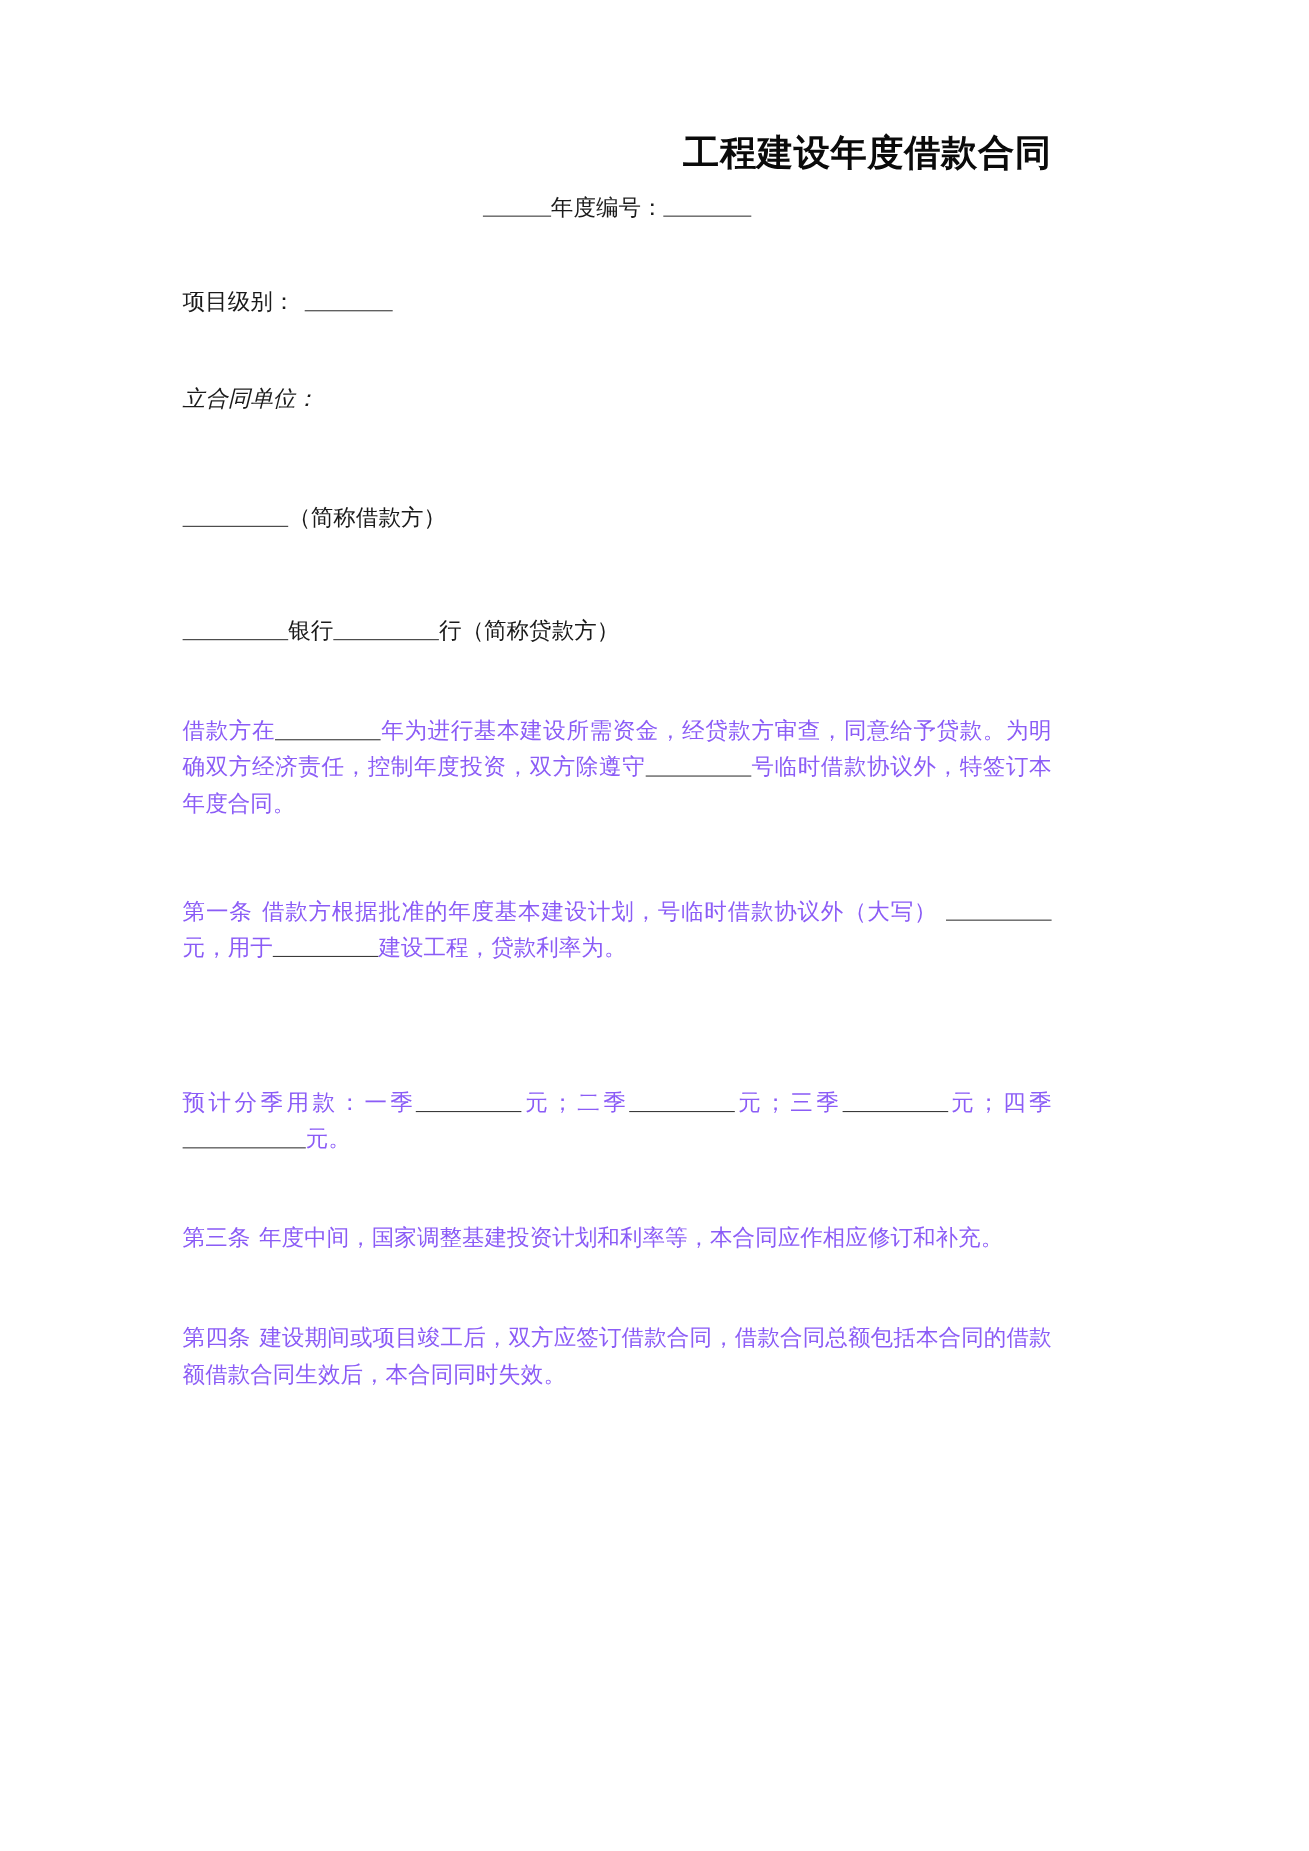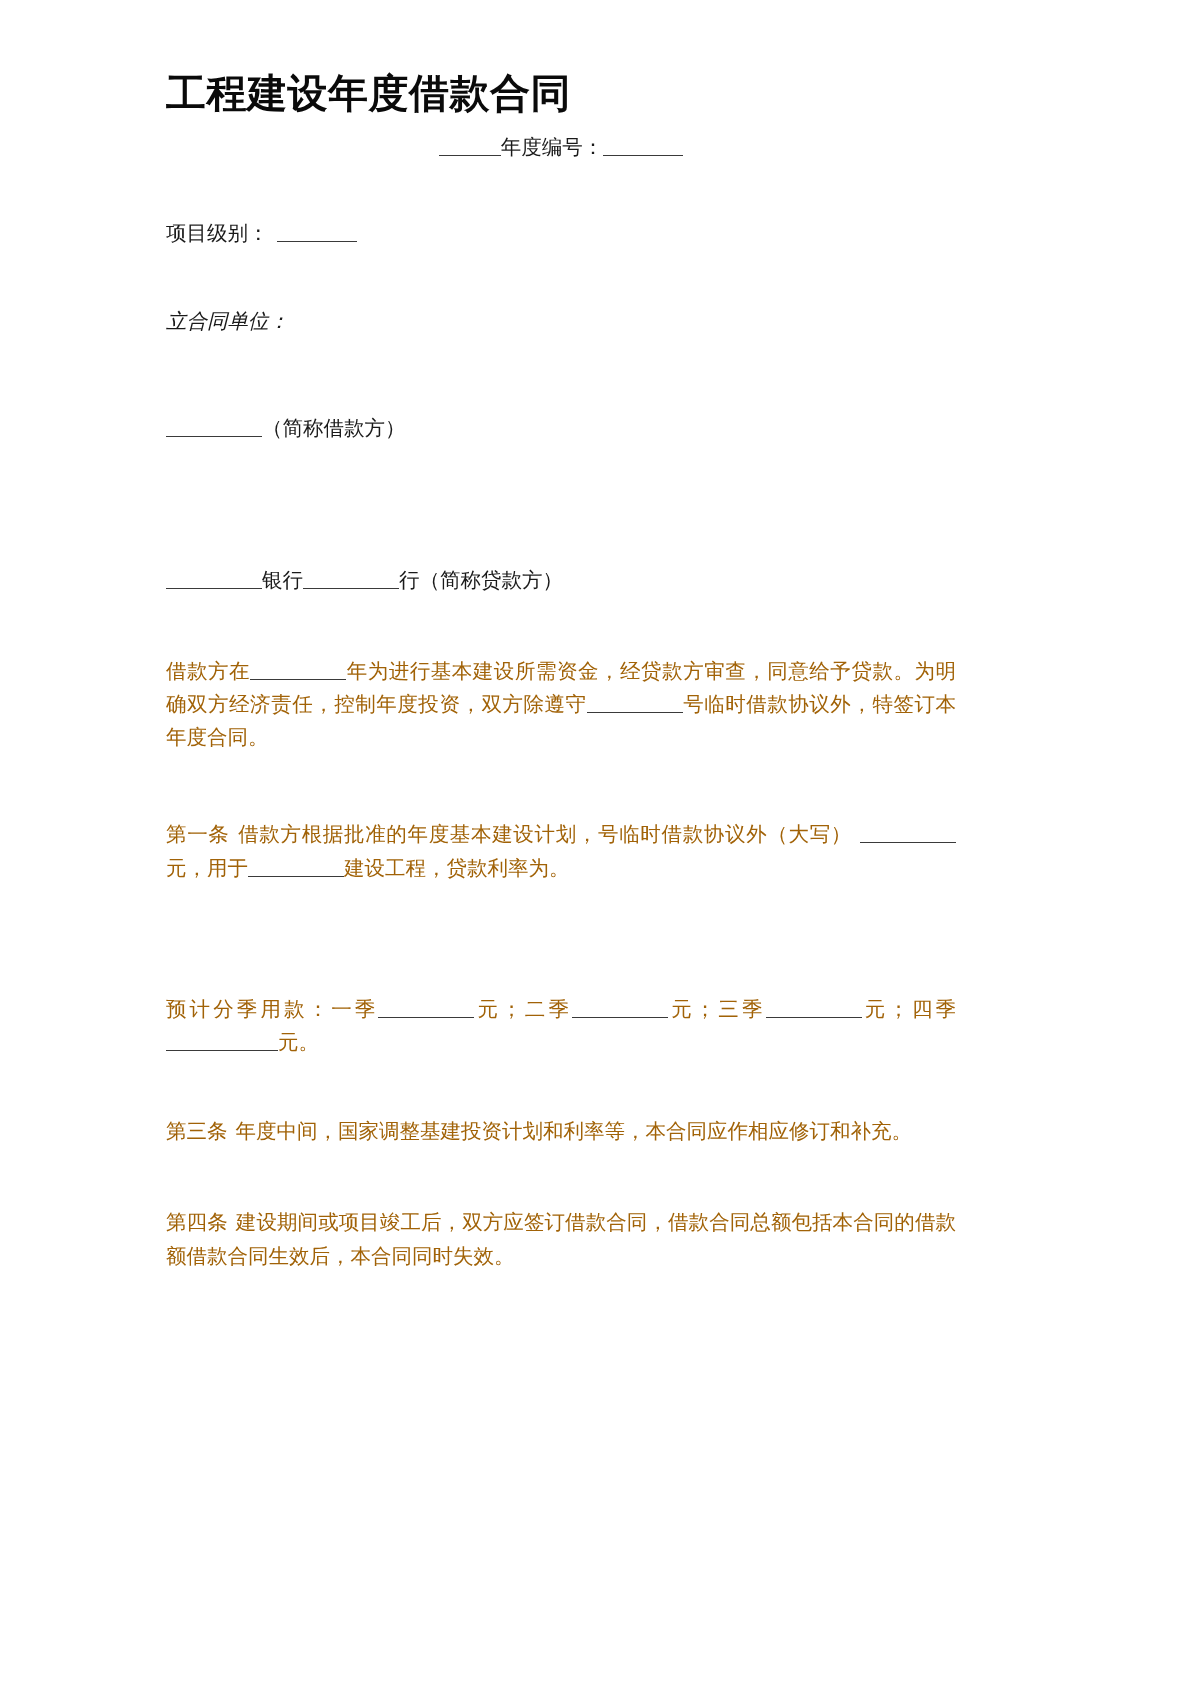--- a/index.html
+++ b/index.html
@@ -24,60 +24,60 @@
   }
   .content {
     position: absolute;
     left: 166px;
     top: 0;
     width: 790px;
   }
   .doc-title {
     font-family: "DejaVu Sans", "Liberation Sans", sans-serif;
     font-weight: 700;
-    font-size: 40px;
+    font-size: 33px;
     line-height: 1.25;
-    text-align: left;
+    text-align: right;
     letter-spacing: 0.5px;
     margin: 0;
-    padding-top: 68px;
+    padding-top: 118px;
     color: #0a0a0a;
   }
   .line {
     font-size: 20.5px;
     line-height: 1.55;
     color: #1a1a1a;
     margin: 0;
     white-space: nowrap;
   }
   .para {
     font-size: 20.5px;
     line-height: 1.62;
-    color: #a16207;
+    color: #8b5cf6;
     margin: 0;
     text-align: justify;
     text-justify: inter-character;
   }
   .blank {
     display: inline-block;
     border-bottom: 1px solid #3a3a3a;
     vertical-align: baseline;
     height: 1.05em;
     margin-bottom: -2px;
   }
   .b-xs  { width: 26px; }
   .b-sm  { width: 62px; }
   .b-md  { width: 80px; }
   .b-lg  { width: 96px; }
   .b-xl  { width: 112px; }
   .sp-title-num { margin-top: 14px; text-align: center; }
   .sp-1 { margin-top: 54px; }
   .sp-2 { margin-top: 56px; font-style: italic; }
   .sp-3 { margin-top: 76px; }
-  .sp-4 { margin-top: 120px; }
+  .sp-4 { margin-top: 72px; }
   .sp-5 { margin-top: 58px; }
   .sp-6 { margin-top: 64px; }
   .sp-7 { margin-top: 108px; }
   .sp-8 { margin-top: 58px; }
   .sp-9 { margin-top: 56px; }
   .sp-10 { margin-top: 58px; }
   .gap-sm { display: inline-block; width: 8px; }
 </style>
 </head>
 <body>

